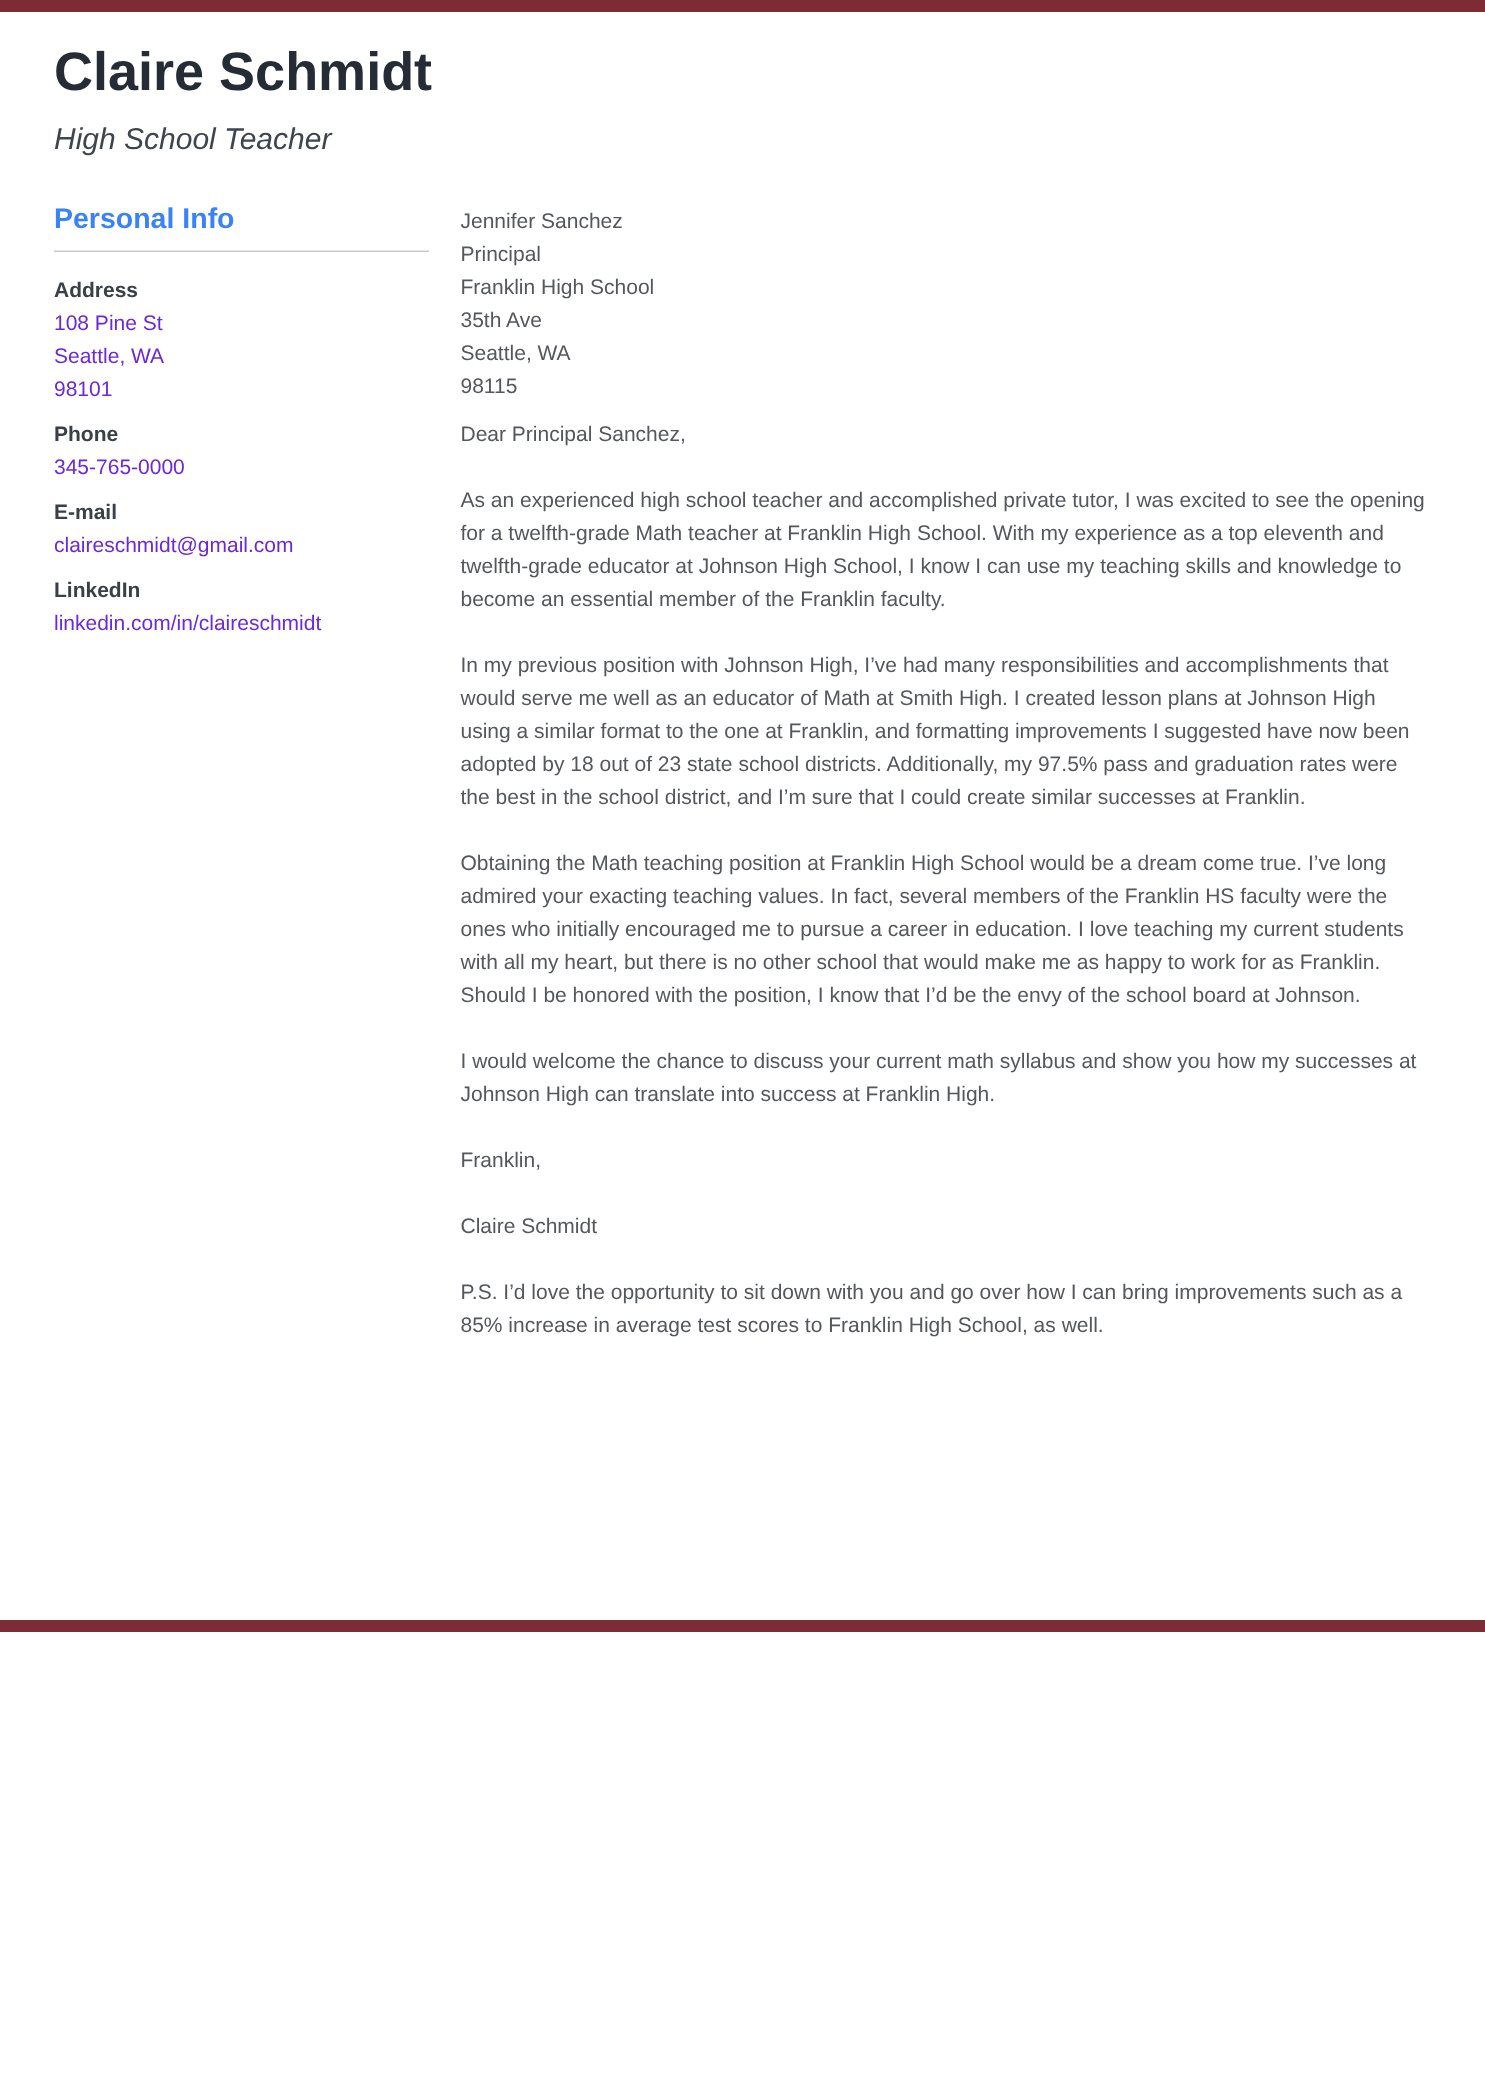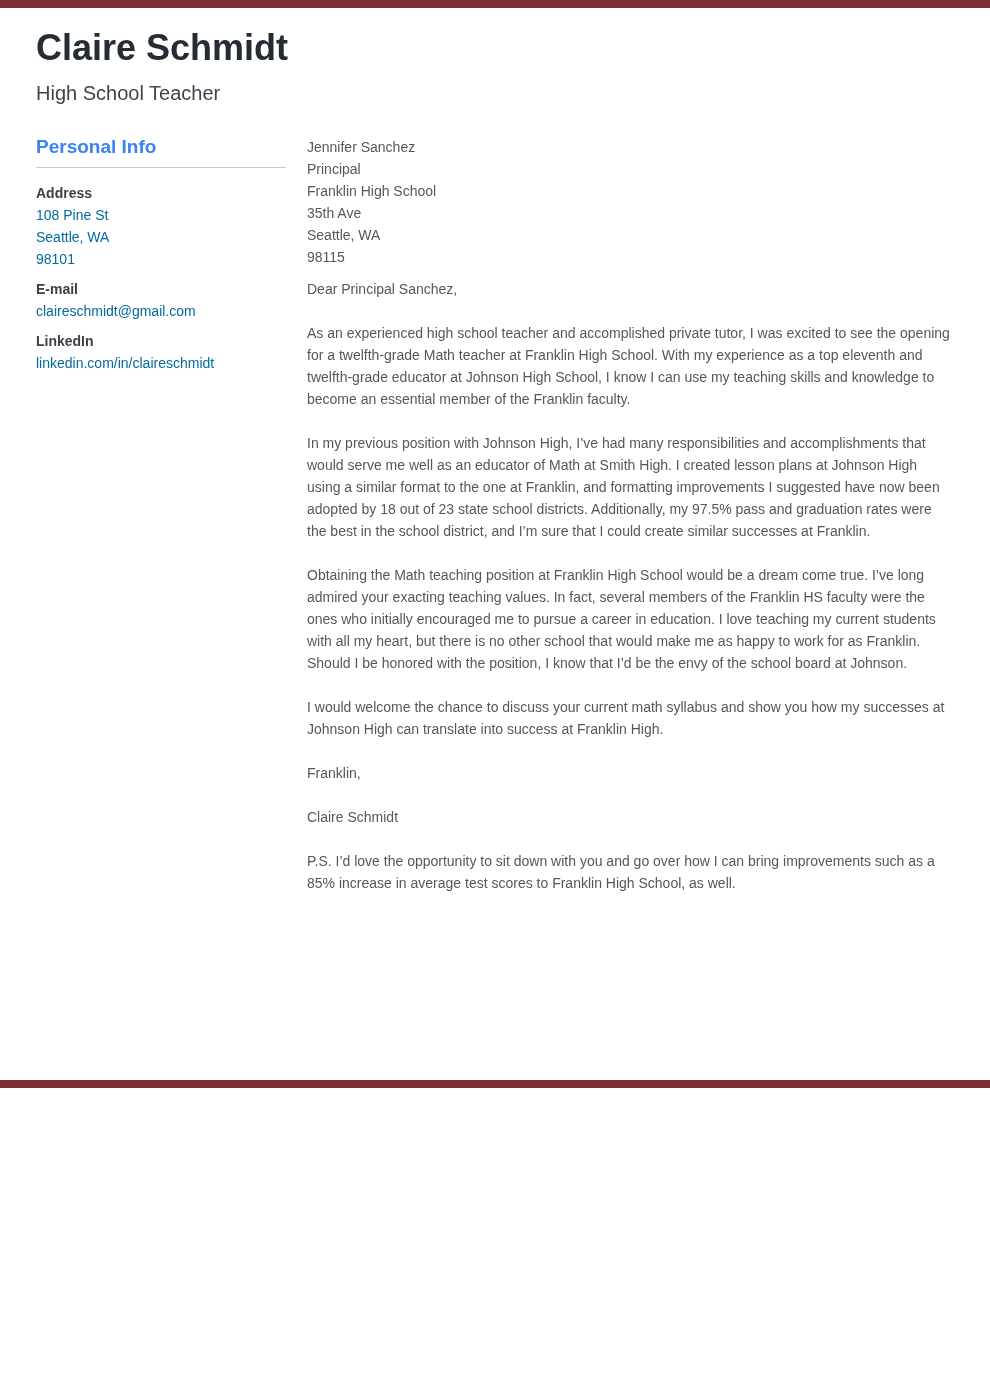--- a/index.html
+++ b/index.html
@@ -26,20 +26,21 @@
   }
   .name {
     font-size: 36px;
     font-weight: 700;
     color: #262c35;
     line-height: 1.1;
   }
   .job-title {
     margin-top: 13px;
     font-size: 20px;
+    font-style: italic;
     color: #3f454e;
     line-height: 1.2;
   }
   .columns {
     display: flex;
     margin-top: 31px;
   }
   .sidebar {
     flex: 0 0 250px;
   }
@@ -57,21 +58,21 @@
   .group { margin-top: 8px; }
   .group.first { margin-top: 14px; }
   .group .label {
     font-size: 14px;
     font-weight: 700;
     color: #3a4047;
     line-height: 22px;
   }
   .group .value {
     font-size: 14px;
-    color: #0369a1;
+    color: #6d28d9;
     line-height: 22px;
   }
   .letter {
     flex: 1;
     margin-left: 21px;
     font-size: 14px;
     color: #54575c;
     line-height: 22px;
   }
   .letter .date { margin-bottom: 14px; }
@@ -100,20 +101,24 @@
         <h2>Personal Info</h2>
         <div class="rule"></div>
 
         <div class="group first">
           <div class="label">Address</div>
           <div class="value">108 Pine St</div>
           <div class="value">Seattle, WA</div>
           <div class="value">98101</div>
         </div>
 
+        <div class="group">
+          <div class="label">Phone</div>
+          <div class="value">345-765-0000</div>
+        </div>
 
         <div class="group">
           <div class="label">E-mail</div>
           <div class="value">claireschmidt@gmail.com</div>
         </div>
 
         <div class="group">
           <div class="label">LinkedIn</div>
           <div class="value">linkedin.com/in/claireschmidt</div>
         </div>

